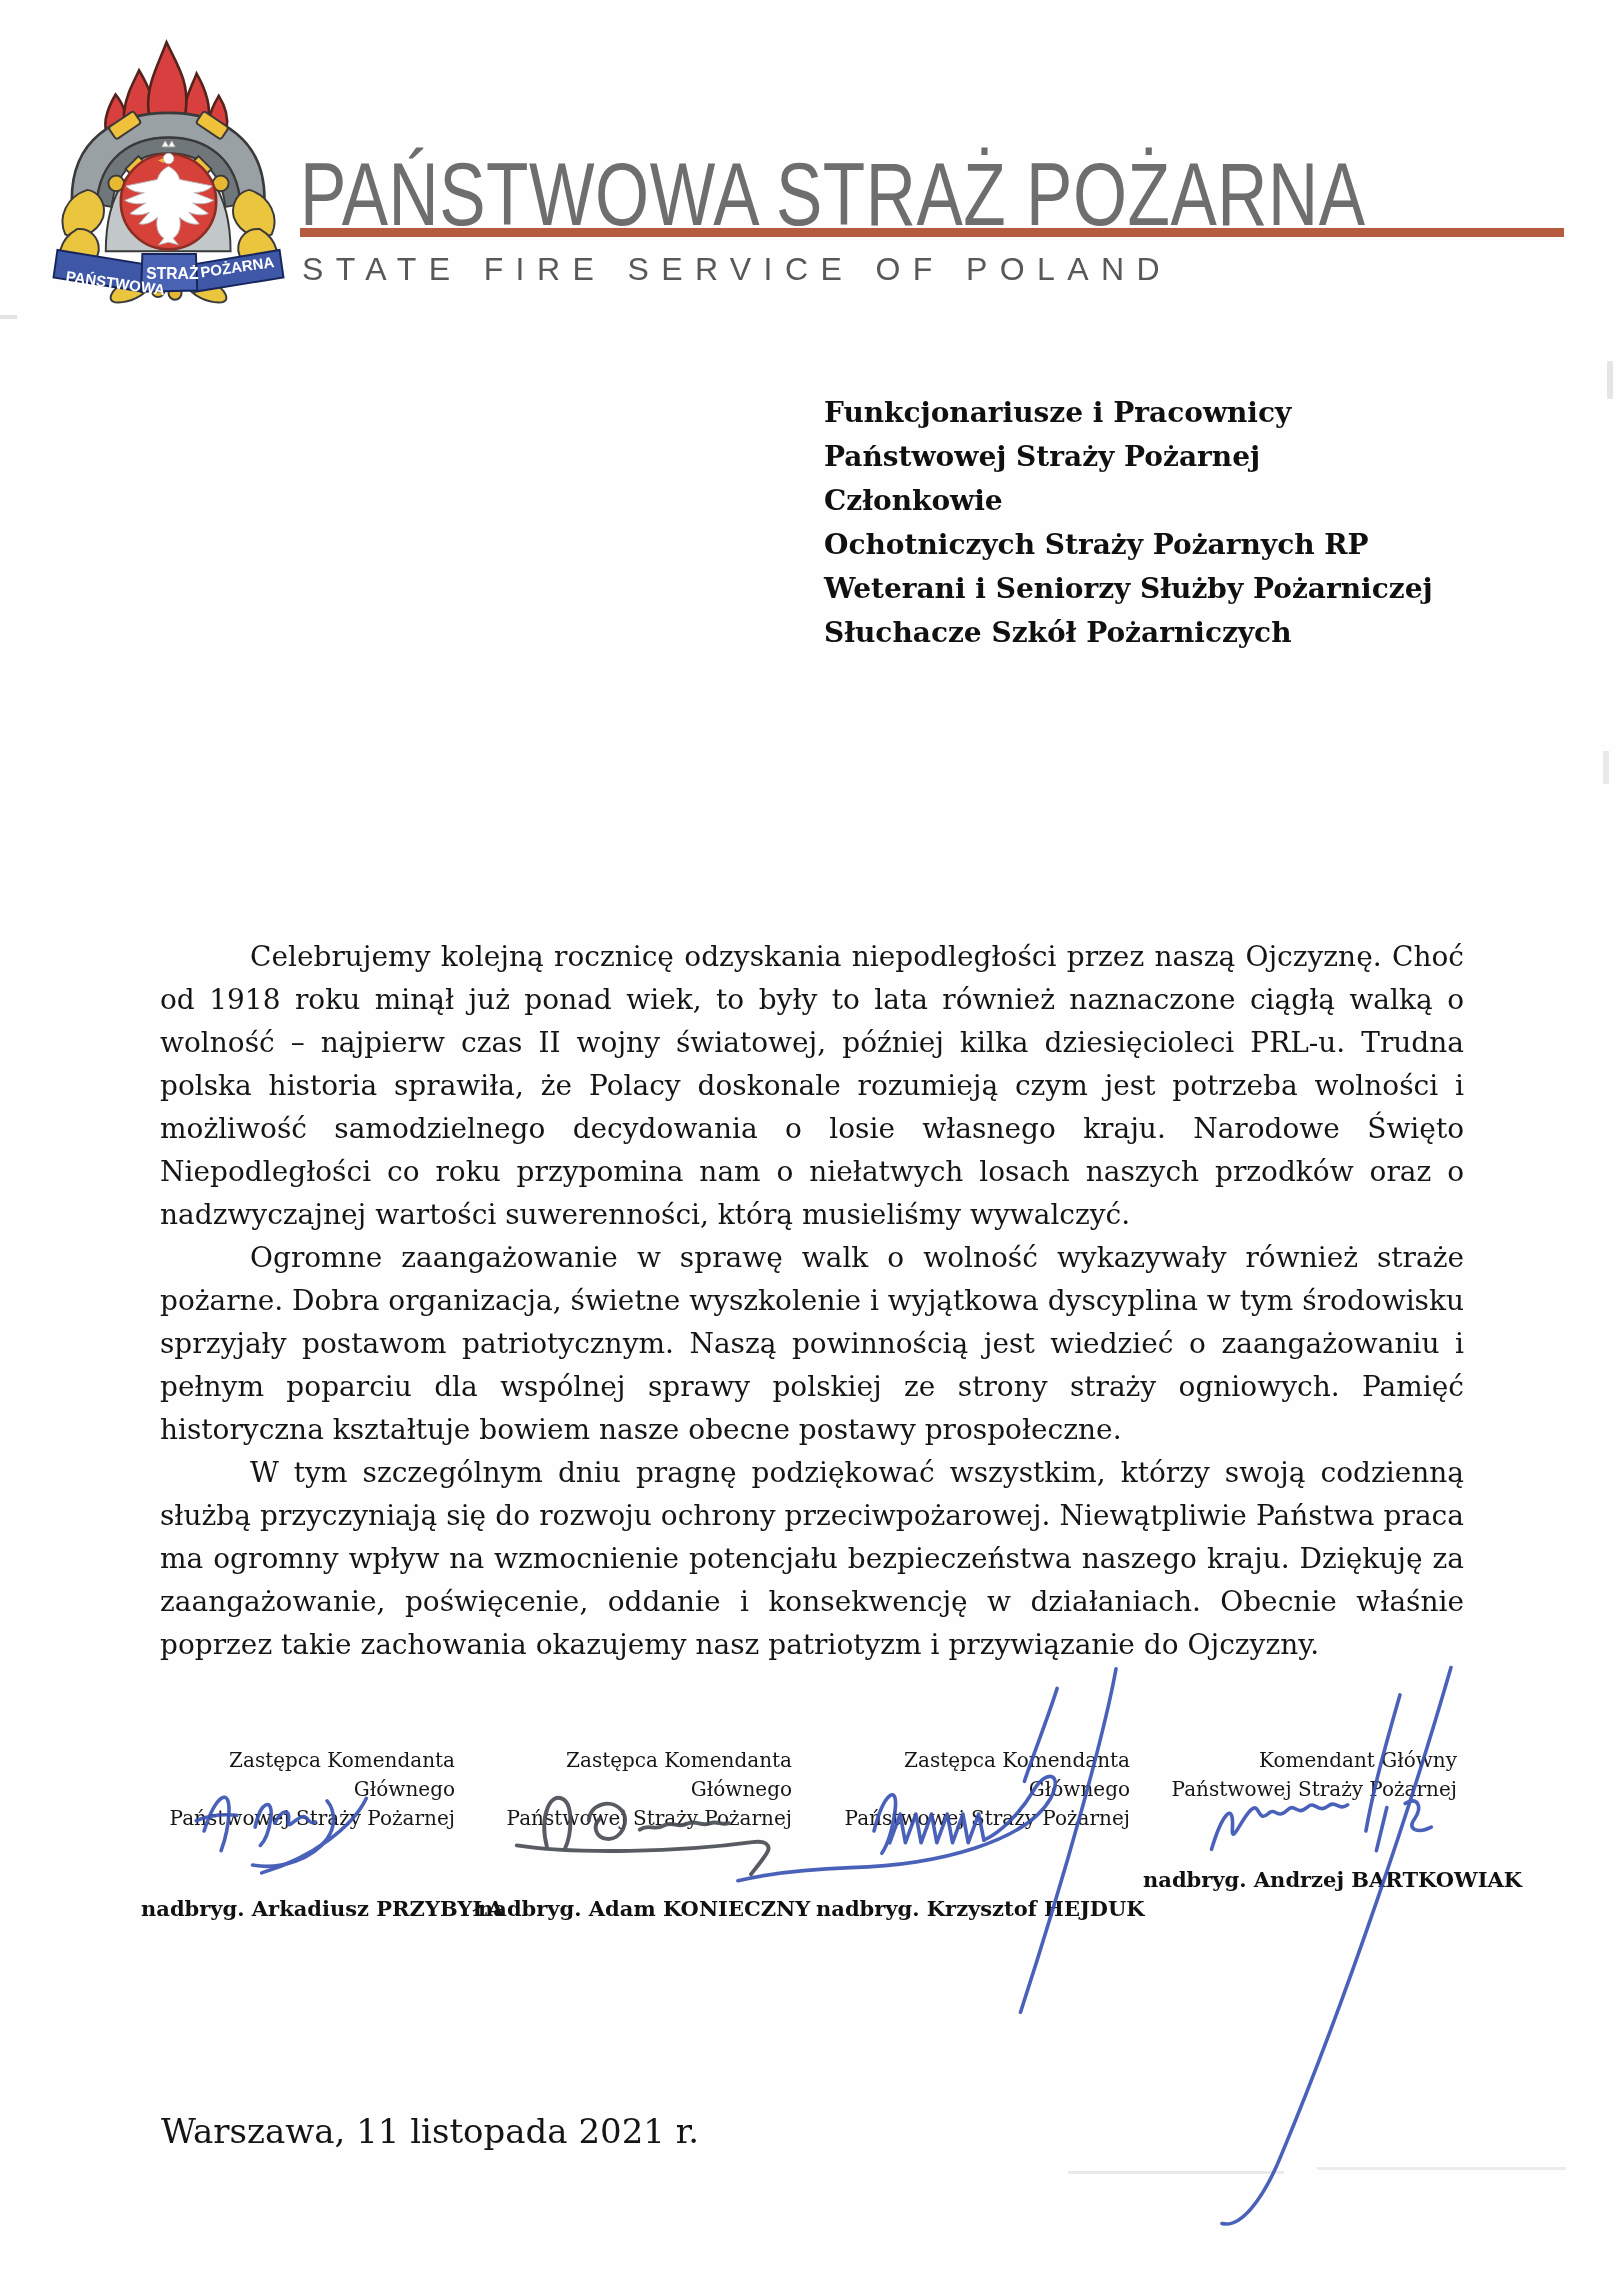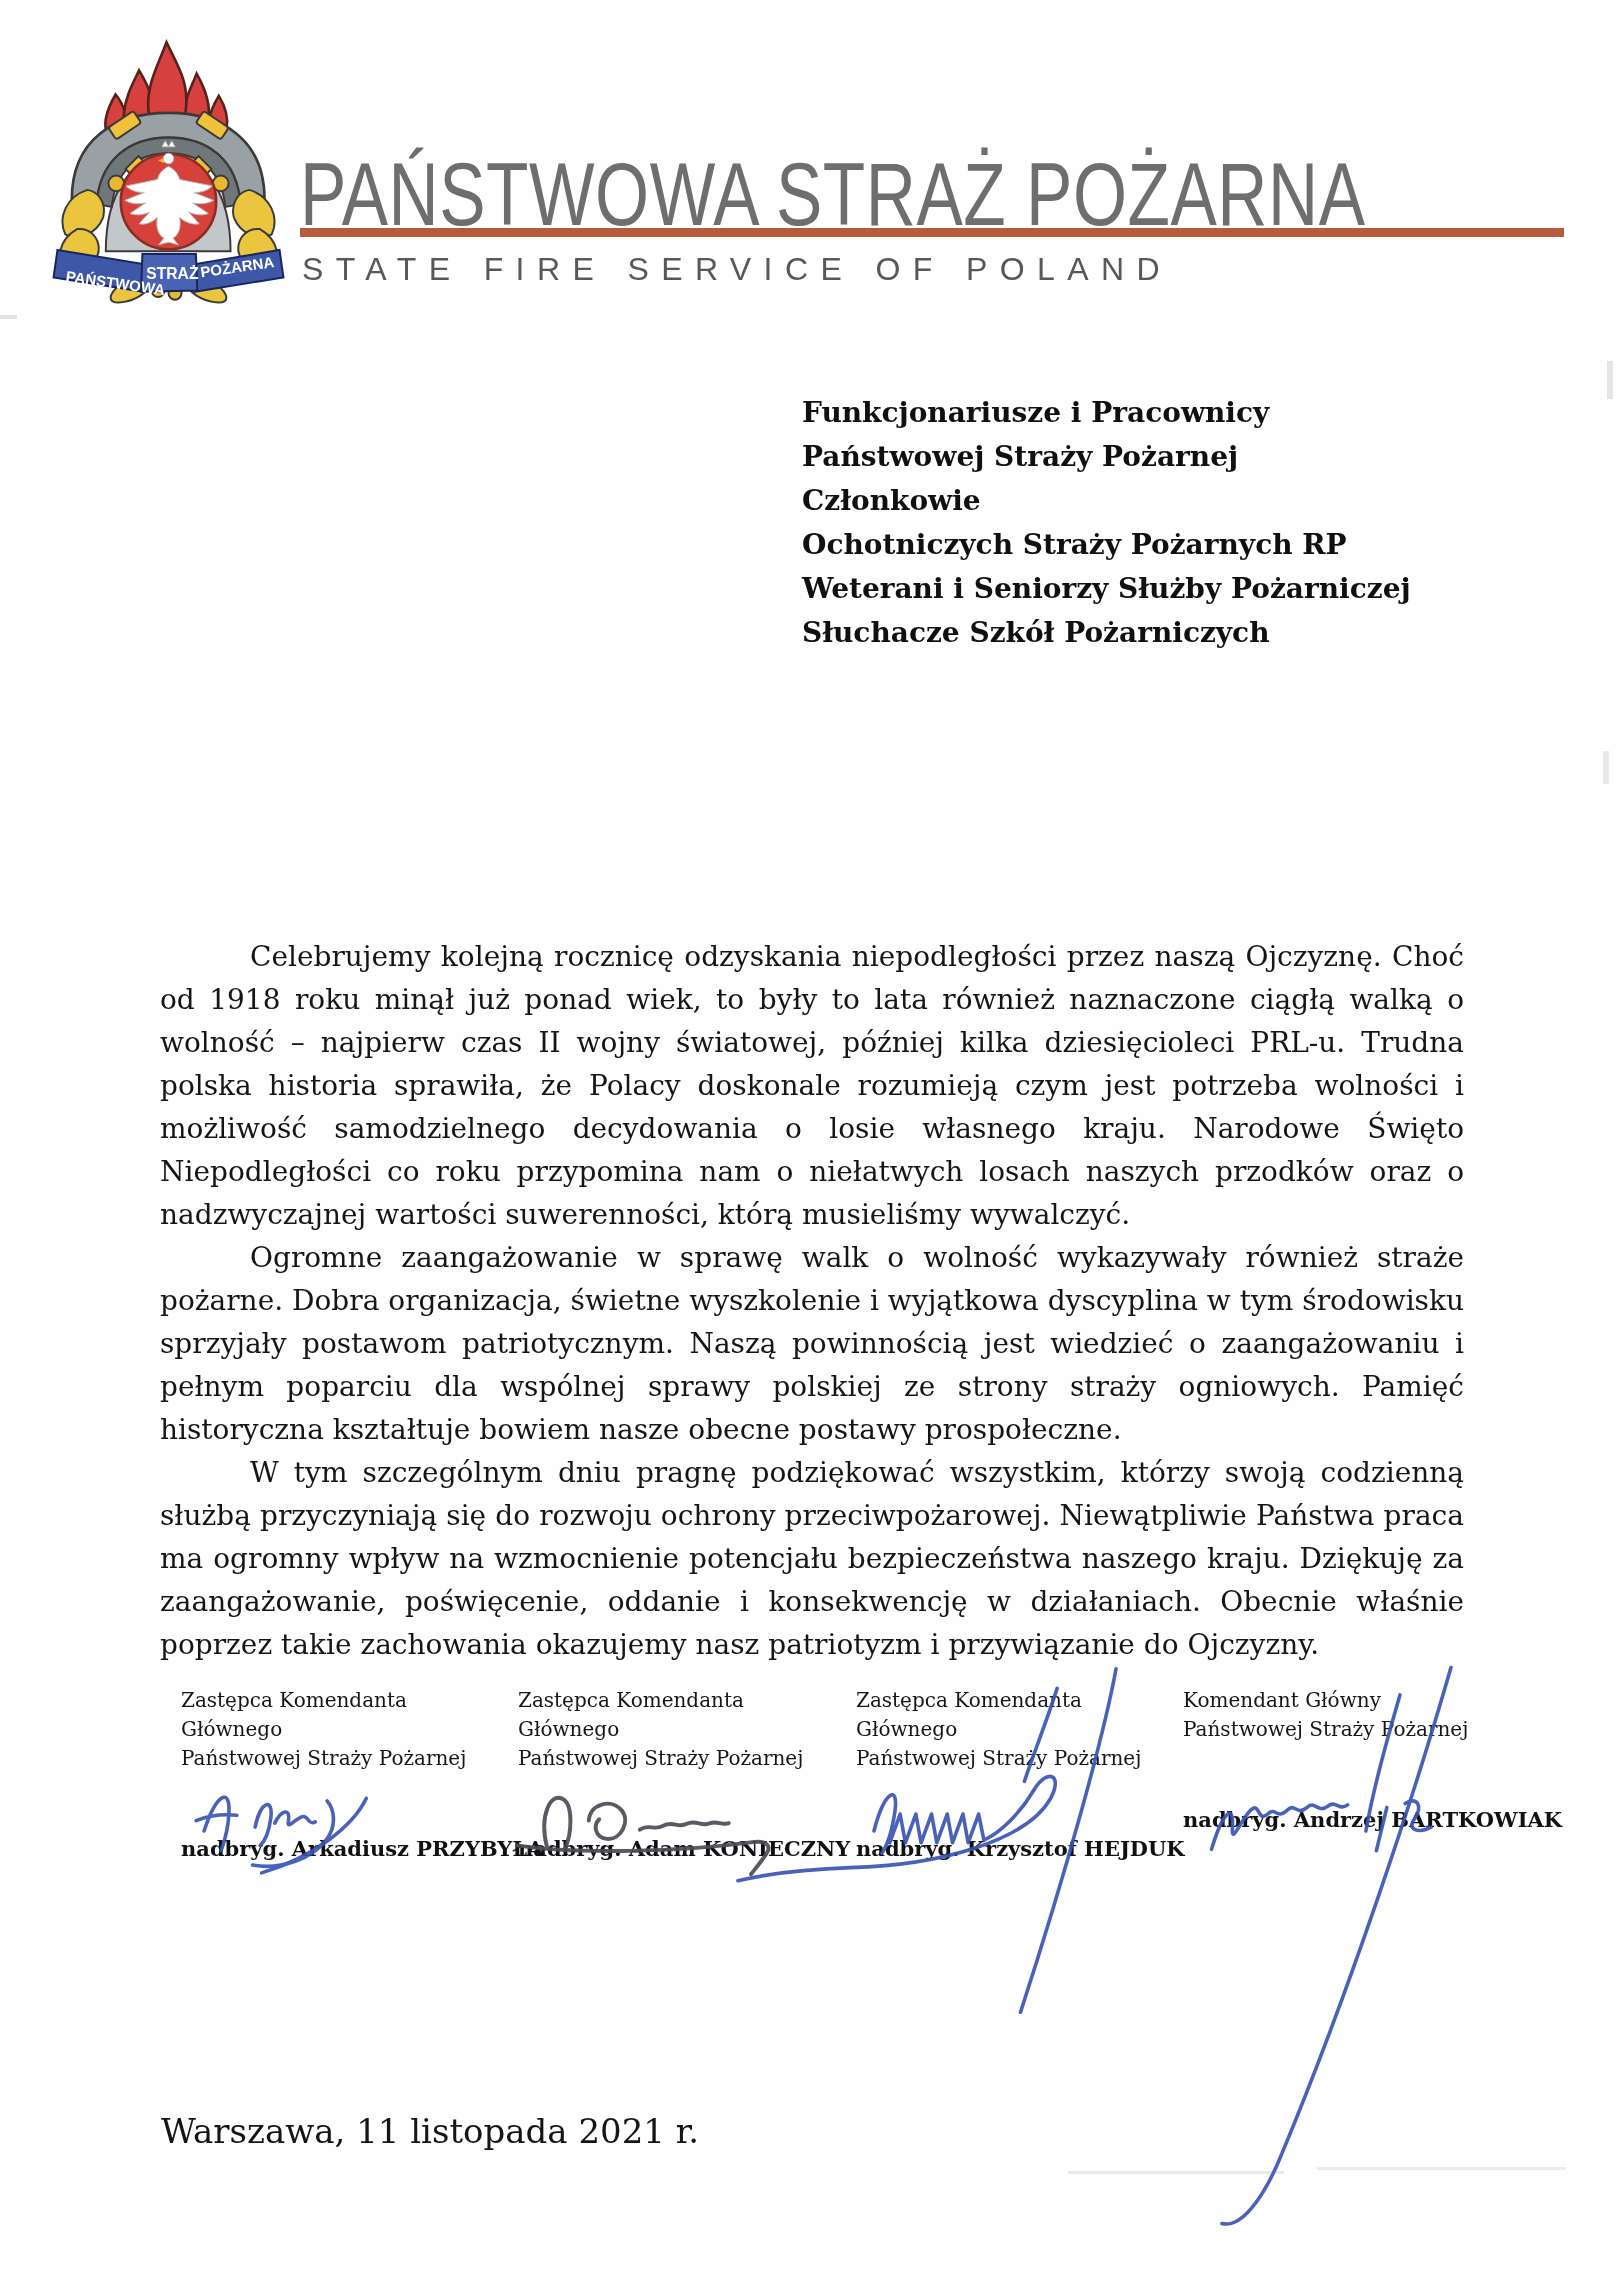--- a/index.html
+++ b/index.html
@@ -22,32 +22,32 @@
   }
   .red-rule{position:absolute;left:300px;top:228px;width:1264px;height:9.2px;}
   .org-subtitle{
     position:absolute;left:302px;top:251px;
     font-family:Liberation Sans, sans-serif;
     font-weight:400;font-size:32px;color:#585858;
     letter-spacing:12.4px;white-space:nowrap;
   }
   
   .recipients{
-    position:absolute;left:802px;top:391px;
+    position:absolute;left:824px;top:391px;
     font-weight:700;font-size:28px;line-height:44px;color:#101010;
   }
   .recipients div{white-space:nowrap;}
   
   .body-text{
     position:absolute;left:160px;top:935px;width:1304px;
     font-size:28px;line-height:43px;text-align:justify;color:#151515;
   }
   .body-text p{margin:0;text-indent:90px;}
   
-  .sig-col{position:absolute;top:1686px;width:314px;text-align:left;margin-left:40px;}
+  .sig-col{position:absolute;top:1746px;width:314px;text-align:right;}
   .sig-col.c1{left:141px;}
   .sig-col.c2{left:478px;}
   .sig-col.c3{left:816px;}
   .sig-col.c4{left:1143px;}
   .sig-title{font-size:20px;line-height:29px;margin:0;color:#161616;}
   .sig-name{font-size:21px;font-weight:700;margin:63px 0 0 0;white-space:nowrap;color:#111;}
   .ink-svg{position:absolute;left:0;top:1590px;width:1623px;height:694px;z-index:5;pointer-events:none;}
   
   .dateline{position:absolute;left:161px;top:2111px;font-size:34px;color:#151515;}
   

